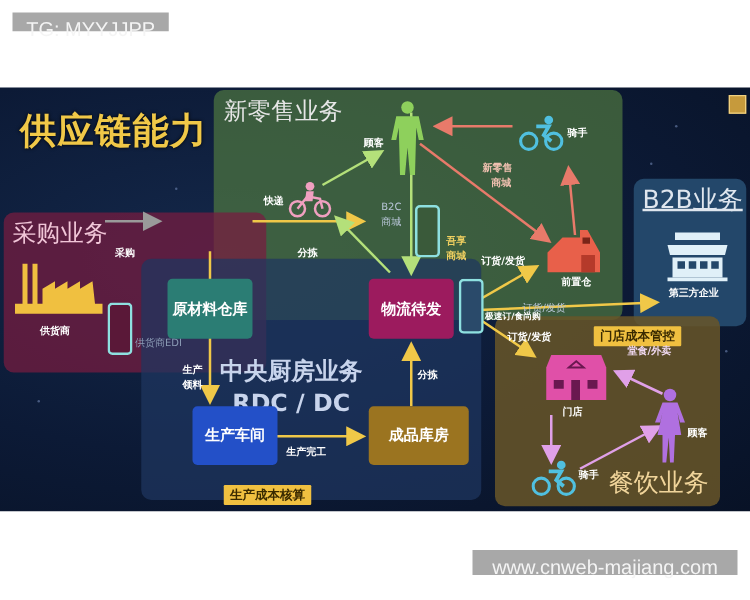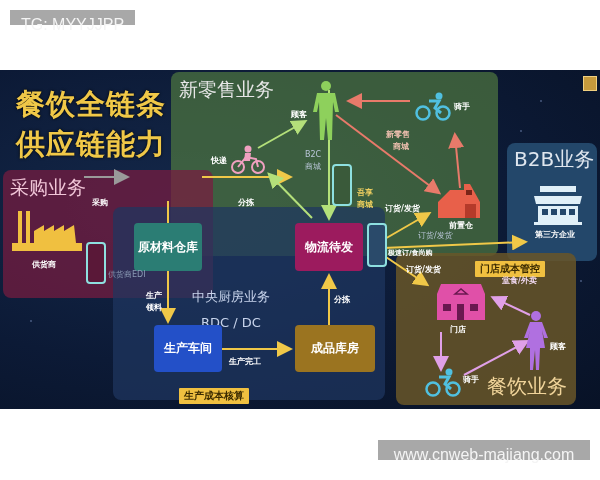--- a/index.html
+++ b/index.html
@@ -14,33 +14,33 @@
   .region { position:absolute; border-radius:8px; }
   .r-retail { left:171px; top:2px; width:327px; height:184px; background:rgba(78,118,64,.72); }
   .r-purchase { left:3px; top:100px; width:210px; height:128px; background:rgba(120,28,64,.72); }
   .r-kitchen { left:113px; top:137px; width:272px; height:193px; background:rgba(30,54,96,.72); }
   .r-b2b { left:507px; top:73px; width:90px; height:118px; background:#23476a; }
   .r-food { left:396px; top:183px; width:180px; height:152px; background:rgba(105,86,40,.85); }
   .title-main { position:absolute; left:16px; top:14px; color:#f0c848; font-size:29px; font-weight:bold; line-height:40px; letter-spacing:1px; text-shadow:0 0 3px #000; }
   .region-label { position:absolute; font-size:19px; line-height:22px; }
   .lbl-retail { left:179px; top:8px; color:#e6e6e6; }
   .lbl-purchase { left:10px; top:106px; color:#f1c6d8; }
-  .lbl-b2b { left:514px; top:78px; color:#dfe6ee; font-size:20px; }
+  .lbl-b2b { left:514px; top:78px; color:#dfe6ee; font-size:20px;text-decoration:underline; }
   .lbl-food { left:487px; top:305px; color:#f0d49a; font-size:20px; }
-  .lbl-kitchen { left:192px; top:214px; color:#c8d4ec; font-size:13px; text-align:center; line-height:26px; }
+  .lbl-kitchen { left:176px; top:214px; color:#c8d4ec; font-size:19px; text-align:center; line-height:26px;font-weight:bold; }
   .node { position:absolute; border-radius:4px; color:#fff; font-size:12px; font-weight:bold; display:flex; align-items:center; justify-content:center; }
   .n-raw { left:134px; top:153px; width:68px; height:48px; background:#2b7d74; }
   .n-logistics { left:295px; top:153px; width:68px; height:48px; background:#9c1b5e; }
   .n-workshop { left:134px; top:255px; width:68px; height:47px; background:#2350c8;margin-left:20px; }
   .n-finished { left:295px; top:255px; width:80px; height:47px; background:#9b7420; }
   .tag { position:absolute; background:#f0c040; color:#3a2a00; font-size:10px; font-weight:bold; padding:1px 5px; border-radius:1px; }
   .tag-cost { left:179px; top:318px; }
   .tag-store { left:475px; top:191px; }
   .small { position:absolute; color:#ffffff; font-size:8px; font-weight:bold; line-height:10px; white-space:nowrap; }
-  .small.dim { color:#b9c6d8; font-weight:normal; }
+  .small.dim { color:#b9c6d8; font-weight:normal;margin-top:11px; }
   .small.faint { color:#8b9bb5; font-weight:normal; }
   .ico { position:absolute; }
   svg.arrows { position:absolute; left:0; top:0; width:600px; height:339px; }
   .corner-logo { position:absolute; left:583px; top:6px; width:12px; height:13px; background:#c69a3c; border:1px solid #f0d080; }
 </style>
 </head>
 <body>
 
 <div class="watermark wm-top">TG: MYYJJPP</div>
 
@@ -54,21 +54,20 @@
 
   <div class="region r-retail"></div>
   <div class="region r-purchase"></div>
   <div class="region r-kitchen"></div>
   <div class="region r-b2b"></div>
   <div class="region r-food"></div>
 
   <div class="corner-logo"></div>
 
   <div class="title-main">
-    <div>餐饮全链条</div>
     <div>供应链能力</div>
   </div>
 
   <div class="region-label lbl-retail">新零售业务</div>
   <div class="region-label lbl-purchase">采购业务</div>
   <div class="region-label lbl-b2b">B2B业务</div>
   <div class="region-label lbl-food">餐饮业务</div>
   <div class="region-label lbl-kitchen">
     <div>中央厨房业务</div>
     <div>RDC / DC</div>

